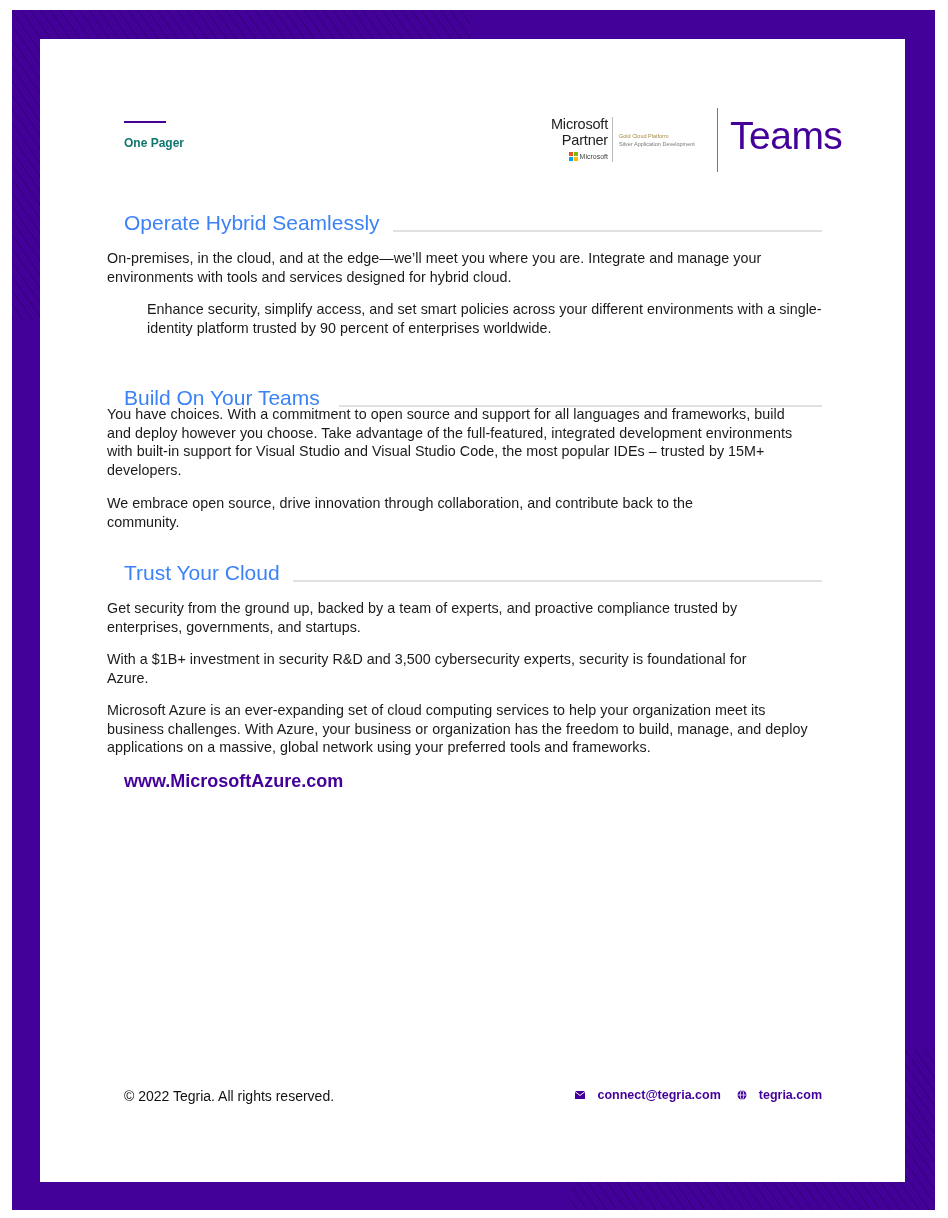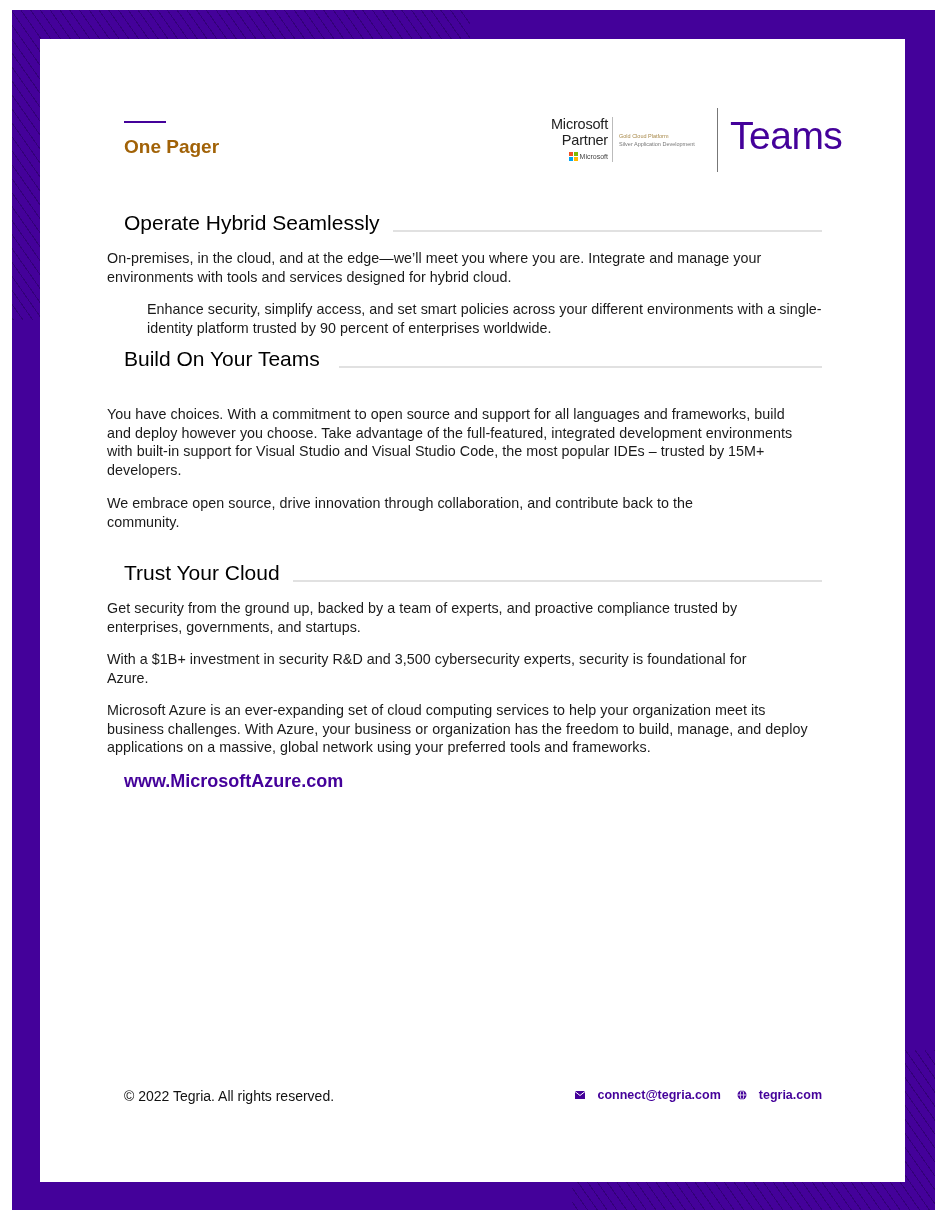--- a/index.html
+++ b/index.html
@@ -12,39 +12,39 @@
       repeating-linear-gradient(55deg, rgba(0,0,0,0) 0px, rgba(0,0,0,0) 7px, rgba(20,0,60,0.35) 7px, rgba(20,0,60,0.35) 8px);
   }
   .frame-plain {
     position: absolute; background: #44019a;
   }
   .sheet {
     position: absolute; left: 40px; top: 39px; width: 865px; height: 1143px; background: #ffffff;
   }
 
   .top-rule { position: absolute; left: 124px; top: 121px; width: 42px; height: 2px; background: #44019a; }
-  .eyebrow { position: absolute; left: 124px; top: 136px; font-size: 19px; font-weight: bold; color: #a16207; }
+  .eyebrow { position: absolute; left: 124px; top: 136px; font-size: 12px; font-weight: bold; color: #0f766e; }
 
   
   .ms-partner { position: absolute; left: 540px; top: 116px; width: 68px; text-align: right; }
   .ms-partner .l1, .ms-partner .l2 { font-size: 14.5px; line-height: 16px; color: #222; display: block; letter-spacing: -0.2px; }
   .ms-partner .ms-row { display: flex; justify-content: flex-end; align-items: center; margin-top: 4px; gap: 2px; }
   .ms-squares { display: grid; grid-template-columns: 4px 4px; grid-template-rows: 4px 4px; gap: 1px; }
   .ms-squares i { display: block; width: 4px; height: 4px; }
   .ms-word { font-size: 7px; color: #444; }
   .vsep1 { position: absolute; left: 612px; top: 117px; width: 1px; height: 45px; background: #bbb; }
   .partner-tiers { position: absolute; left: 619px; top: 132px; font-size: 5.5px; line-height: 8px; }
   .partner-tiers .gold { color: #a8894a; display: block; }
   .partner-tiers .silver { color: #777; display: block; }
   .vsep2 { position: absolute; left: 717px; top: 108px; width: 1px; height: 64px; background: #777; }
   .brand { position: absolute; left: 730px; top: 113px; font-size: 39px; line-height: 46px; color: #44019a; letter-spacing: -0.5px; }
 
   
   .section-head { position: absolute; left: 124px; width: 698px; display: flex; align-items: flex-end; }
-  .section-head h2 { margin: 0; font-size: 21px; font-weight: normal; color: #000000; white-space: nowrap; line-height: 26px; }
+  .section-head h2 { margin: 0; font-size: 21px; font-weight: normal; color: #3b82f6; white-space: nowrap; line-height: 26px; }
   .section-head .rule { flex: 1; height: 2px; background: #e1e1e1; margin-left: 13px; margin-bottom: 4px; }
 
   .para { position: absolute; left: 107px; width: 700px; margin: 0; font-size: 14.3px; line-height: 18.5px; color: #1a1a1a; letter-spacing: 0.05px; }
   .link { position: absolute; left: 124px; top: 771px; font-size: 18px; font-weight: bold; color: #44019a; text-decoration: none; }
 
   .footer-left { position: absolute; left: 124px; top: 1088px; font-size: 14px; color: #111; }
   .footer-right { position: absolute; right: 126px; top: 1088px; display: flex; gap: 16px; font-size: 12.5px; font-weight: bold; color: #44019a; }
   .footer-right a { color: #44019a; text-decoration: none; display: flex; align-items: center; gap: 12px; }
   .footer-right svg { display: block; }
 </style>
@@ -84,21 +84,21 @@
 <div class="vsep2"></div>
 <div class="brand">Teams</div>
 
 <div class="section-head" style="top:210px;">
   <h2>Operate Hybrid Seamlessly</h2>
   <div class="rule"></div>
 </div>
 <p class="para" style="top:249px;">On-premises, in the cloud, and at the edge—we’ll meet you where you are. Integrate and manage your environments with tools and services designed for hybrid cloud.</p>
 <p class="para" style="top:300px;margin-left:40px;">Enhance security, simplify access, and set smart policies across your different environments with a single-identity platform trusted by 90 percent of enterprises worldwide.</p>
 
-<div class="section-head" style="top:346px;gap:6px;">
+<div class="section-head" style="top:385px;gap:6px;">
   <h2>Build On Your Teams</h2>
   <div class="rule"></div>
 </div>
 <p class="para" style="top:405px;width:702px;">You have choices. With a commitment to open source and support for all languages and frameworks, build and deploy however you choose. Take advantage of the full-featured, integrated development environments with built-in support for Visual Studio and Visual Studio Code, the most popular IDEs – trusted by 15M+ developers.</p>
 <p class="para" style="top:494px;width:660px;">We embrace open source, drive innovation through collaboration, and contribute back to the community.</p>
 
 <div class="section-head" style="top:560px;">
   <h2>Trust Your Cloud</h2>
   <div class="rule"></div>
 </div>

